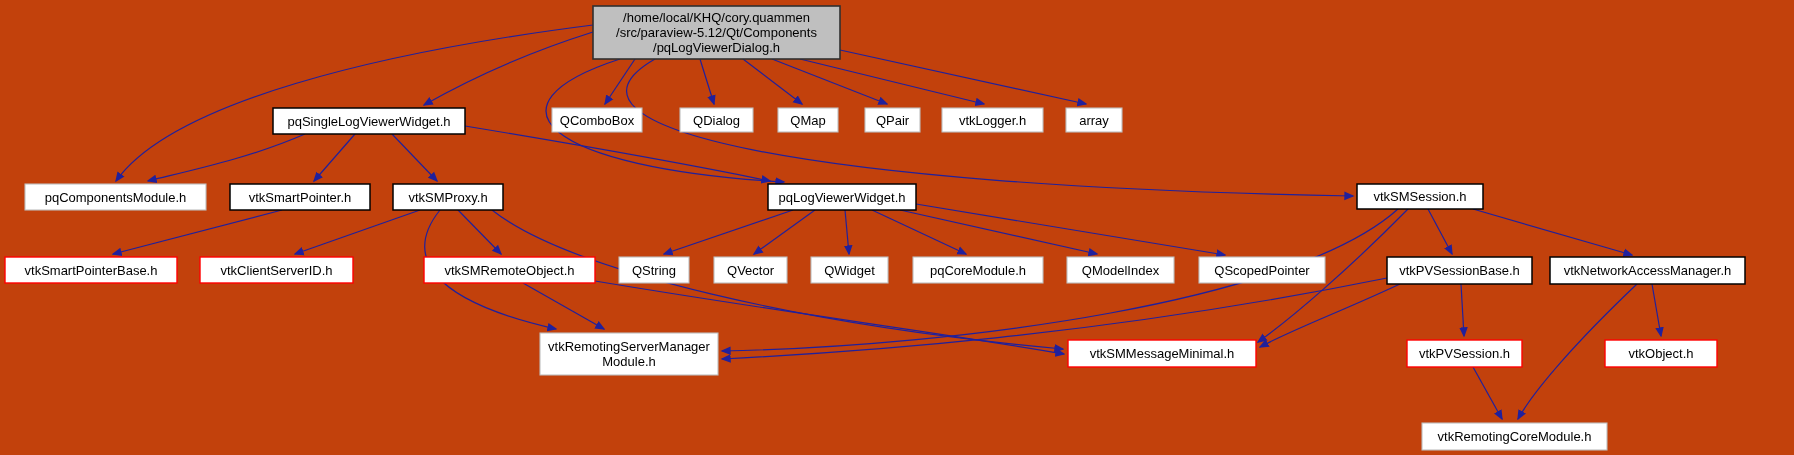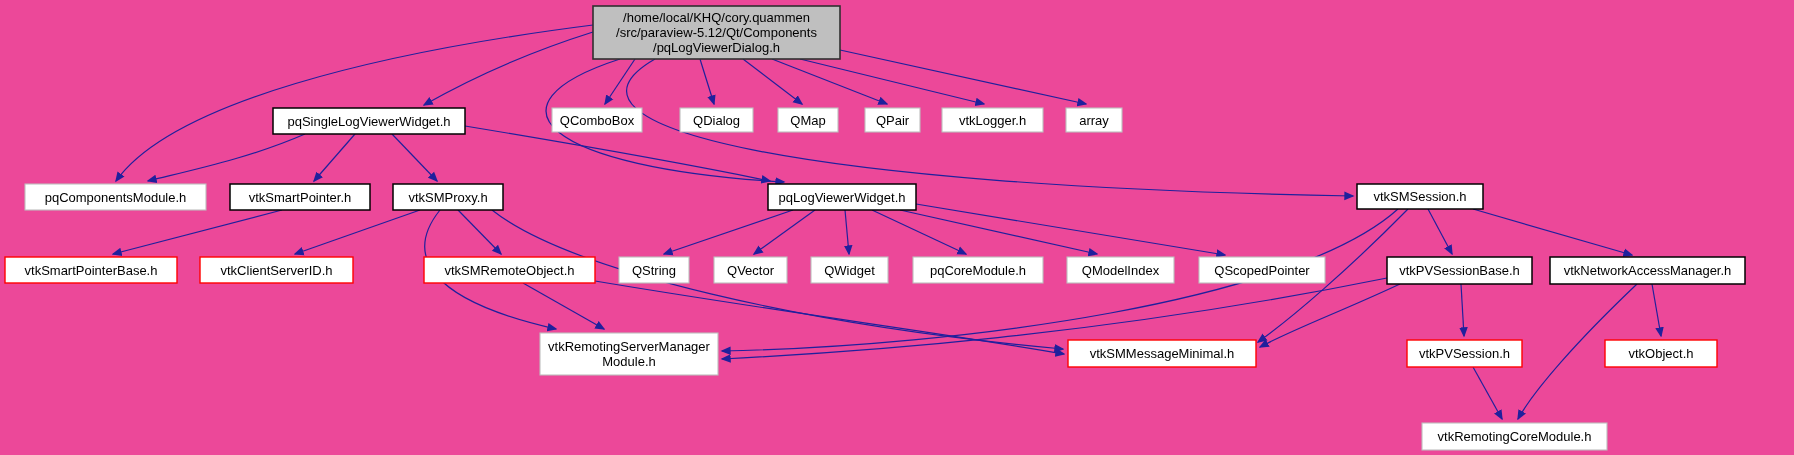--- a/index.html
+++ b/index.html
@@ -1,16 +1,16 @@
 <!DOCTYPE html>
 <html><head>
 <meta charset="utf-8">
 <style>
   html,body{margin:0;padding:0;background:#ffffff;}
-  #canvas-wrap{width:1794px;height:455px;position:relative;background:#ec4899;overflow:hidden;text-align:center;}
+  #canvas-wrap{width:1794px;height:455px;position:relative;background:#c2410c;overflow:hidden;text-align:center;}
   svg{display:block;font-family:"Liberation Sans","DejaVu Sans",sans-serif;}
   text{fill:#000000;font-size:13px;}
   .edge{fill:none;}
 </style>
 </head>
 <body>
 
 <div id="canvas-wrap">
     <svg width="1794" height="455" viewBox="0 0 1794 455">
       <defs>

